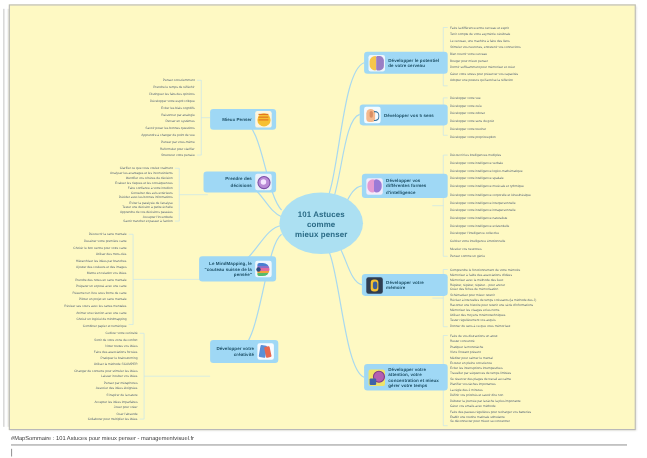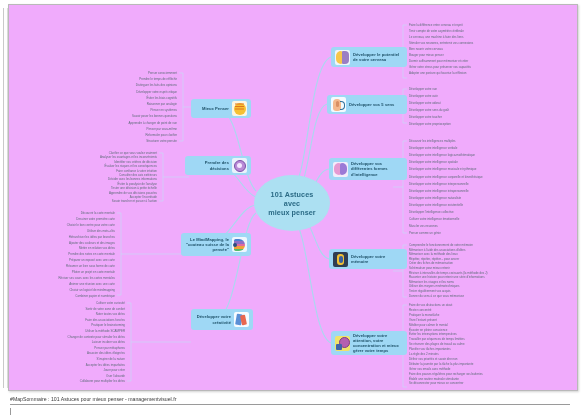--- a/index.html
+++ b/index.html
@@ -1,19 +1,19 @@
 <!DOCTYPE html>
 <html><head>
 <meta charset="utf-8">
 <style>
   html,body{margin:0;padding:0;background:#ffffff;}
   body{width:588px;height:416px;overflow:hidden;font-family:"Liberation Sans",sans-serif;}
 
   .page{position:absolute;left:0;top:0;width:588px;height:416px;background:#fff;}
-  .sheet{position:absolute;left:8px;top:4px;width:568px;height:385px;background:#f0abfc;
+  .sheet{position:absolute;left:8px;top:4px;width:568px;height:385px;background:#fef9c3;
          border:1px solid #b9b9b9;box-shadow:1px 1px 2px rgba(0,0,0,.18);}
   .sheet-edge{position:absolute;left:3px;top:8px;width:3px;height:380px;
               background:#fdfdfd;border-left:1px solid #c9c9c9;border-right:1px solid #dcdcdc;}
 
   .canvas{position:absolute;left:0;top:0;width:568px;height:385px;}
   svg.links{position:absolute;left:0;top:0;width:568px;height:385px;pointer-events:none;}
 
   
   .center-node{position:absolute;border-radius:50%;
       background:#ace0f2;color:#2b6b86;text-align:center;
@@ -130,21 +130,21 @@
 
           <path d="M170,68 L174,68 L174,136 L170,136 M174,102 L182,102"></path>
           <path d="M150,148 L154,148 L154,196 L150,196 M154,172 L180,172"></path>
           <path d="M108,208 L112,208 L112,290 L108,290 M112,249 L176,249"></path>
           <path d="M118,298 L122,298 L122,376 L118,376 M122,337 L182,337"></path>
         </g>
       </svg>
 
       <div class="center-node" style="left:245px;top:170px;width:76px;height:56px;">
         <span>101 Astuces</span>
-        <span>avec</span>
+        <span>comme</span>
         <span>mieux penser</span>
       </div>
 
       <div class="branch rightlab" style="left:322px;top:42px;width:76px;height:20px;">
         <div class="bicon ic-brain2"></div>
         <div class="blabel">Développer le potentiel de votre cerveau</div>
       </div>
       <div class="branch rightlab" style="left:318px;top:90px;width:80px;height:19px;">
         <div class="bicon ic-ear">
             <span class="ear-wave"></span>

